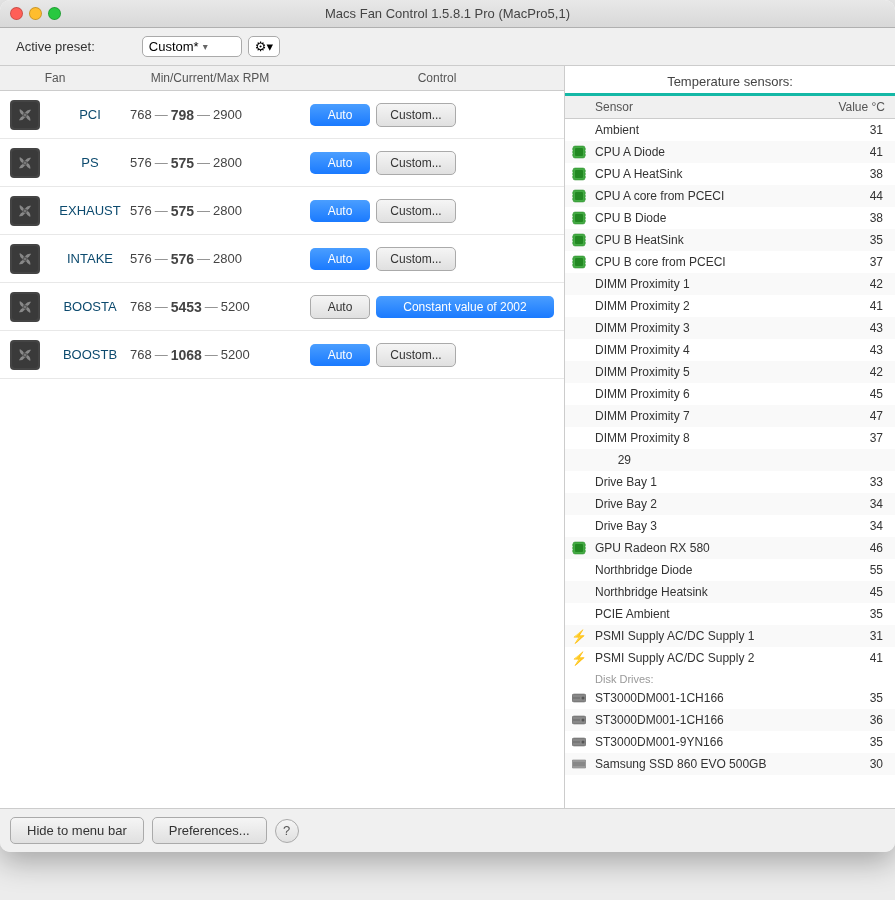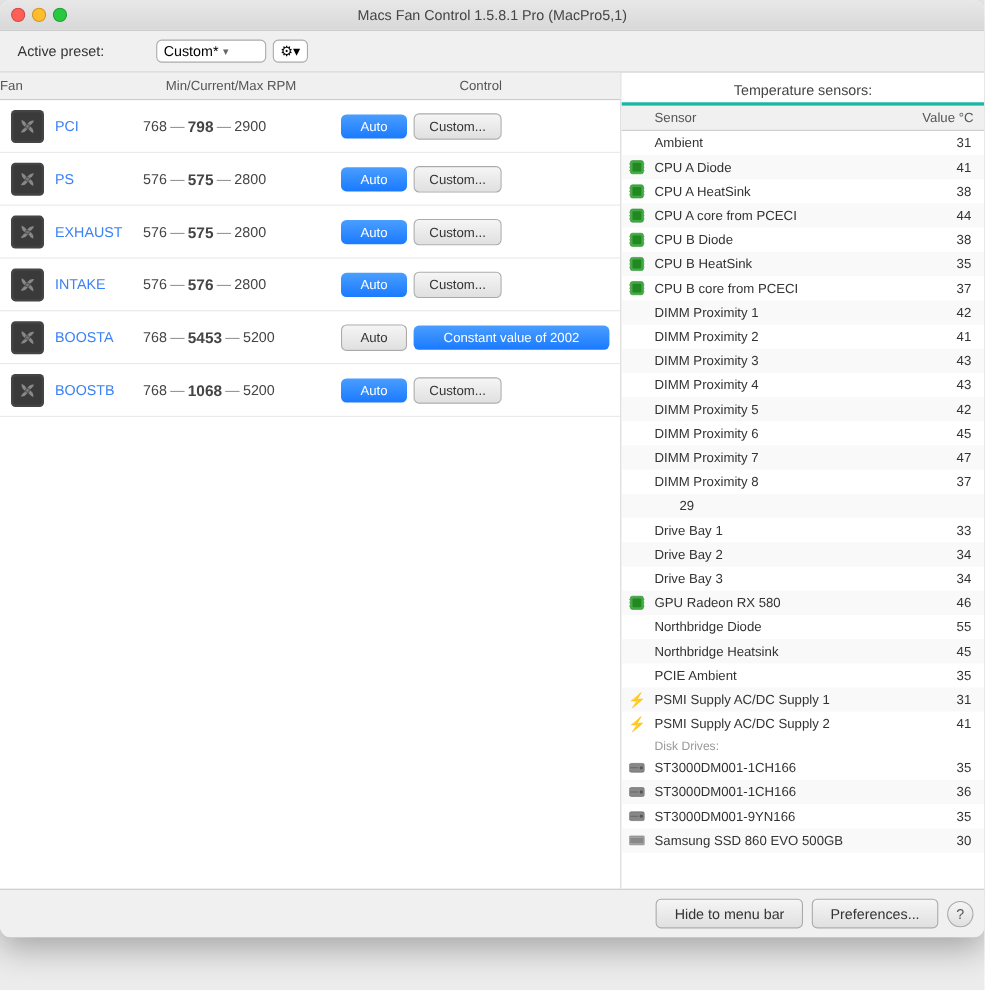--- a/index.html
+++ b/index.html
@@ -116,21 +116,21 @@
     }
 
     .fans-header {
       display: flex;
       background: #f0f0f0;
       border-bottom: 1px solid #ccc;
       padding: 5px 0;
     }
     .fans-header .col-fan {
       width: 110px;
-      text-align: left;
+      text-align: center;
       font-size: 12px;
       color: #555;
       font-weight: 500;
     }
     .fans-header .col-rpm {
       width: 200px;
       text-align: center;
       font-size: 12px;
       color: #555;
       font-weight: 500;
@@ -170,23 +170,24 @@
       position: relative;
       overflow: hidden;
     }
     .fan-icon svg {
       width: 26px;
       height: 26px;
     }
     .fan-name-cell {
       width: 80px;
       font-size: 13px;
-      color: #3b82f6;
+      color: #0c4a6e;
       font-weight: 500;
       flex-shrink: 0;
+      text-align: center;
     }
     .fan-rpm-cell {
       width: 180px;
       font-size: 13px;
       color: #444;
       display: flex;
       align-items: center;
       gap: 3px;
       flex-shrink: 0;
     }
@@ -319,21 +320,20 @@
       padding: 4px 30px 2px 30px;
     }
 
     
     .bottom-bar {
       height: 44px;
       background: #f0f0f0;
       border-top: 1px solid #ccc;
       display: flex;
       align-items: center;
-      justify-content: flex-end;
       padding: 0 10px;
       gap: 8px;
       flex-shrink: 0;
     }
     .btn-bottom {
       background: linear-gradient(to bottom, #f5f5f5, #e0e0e0);
       color: #333;
       border: 1px solid #aaa;
       border-radius: 5px;
       padding: 5px 16px;

